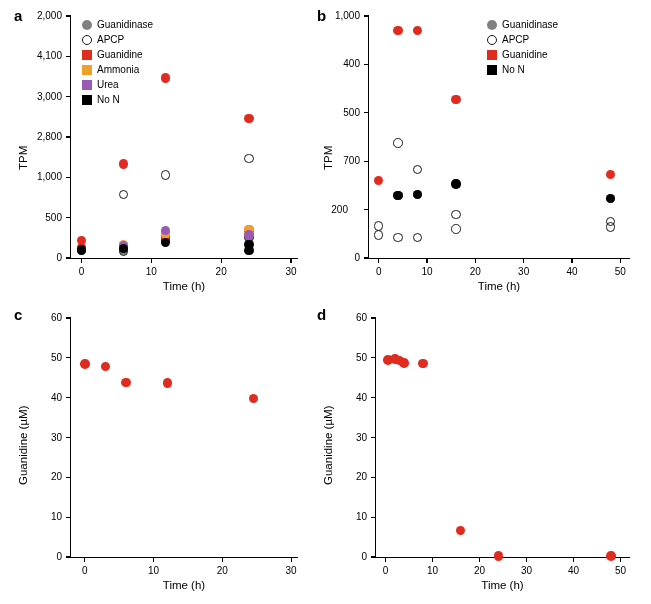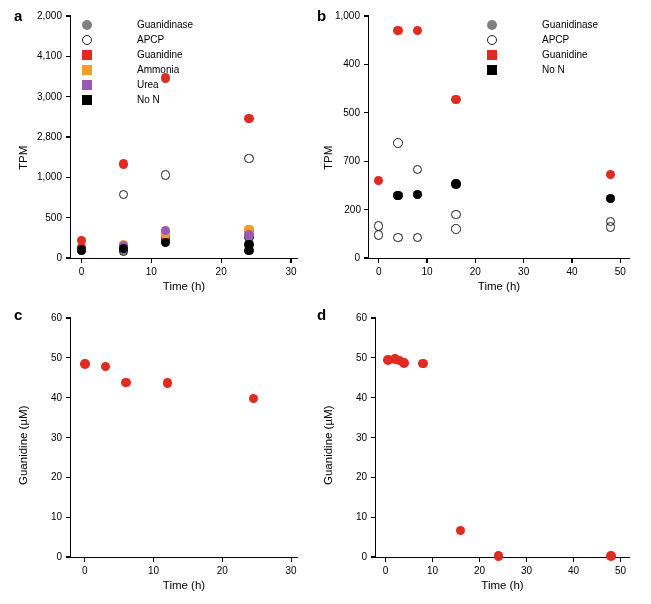--- a/index.html
+++ b/index.html
@@ -77,21 +77,20 @@
   .legend-mark{
     width:10px;height:10px;
     margin-right:5px;
     box-sizing:border-box;
     flex:0 0 auto;
   }
   .legend-label{
     font-size:10px;
     line-height:1;
     white-space:nowrap;
-    margin-left:40px;
   }
 </style>
 </head>
 <body>
 
 <div class="panel">
   <div class="panel-letter" style="left:14px;top:8px;">a</div>
   <div class="axis-title-y" style="left:18px;top:170px;">TPM</div>
   <div class="plot" id="plot-a" style="left:70px;top:16px;width:228px;height:243px;">
       <div class="tick tick-y" style="top: 241.4px;"></div>
@@ -180,21 +179,21 @@
     </div>
 </div>
 
 <div class="panel">
   <div class="panel-letter" style="left:317px;top:8px;">b</div>
   <div class="axis-title-y" style="left:323px;top:170px;">TPM</div>
   <div class="plot" id="plot-b" style="left:368px;top:16px;width:262px;height:243px;">
       <div class="tick tick-y" style="top: 241.4px;"></div>
       <div class="ylab-txt" style="top: 237px; right: 270px;">0</div>
       <div class="tick tick-y" style="top: 193px;"></div>
-      <div class="ylab-txt" style="top: 188.6px; right: 269px;">200</div>
+      <div class="ylab-txt" style="top: 188.6px; right: 282px;">200</div>
       <div class="tick tick-y" style="top: 144.6px;"></div>
       <div class="ylab-txt" style="top: 140.2px; right: 270px;">700</div>
       <div class="tick tick-y" style="top: 96.2px;"></div>
       <div class="ylab-txt" style="top: 91.8px; right: 270px;">500</div>
       <div class="tick tick-y" style="top: 47.8px;"></div>
       <div class="ylab-txt" style="top: 43.4px; right: 270px;">400</div>
       <div class="tick tick-y" style="top: -0.6px;"></div>
       <div class="ylab-txt" style="top: -5px; right: 270px;">1,000</div>
       <div class="tick tick-x" style="left: 9.06667px;"></div>
       <div class="xlab-txt" style="left: -15.3333px; width: 50px; top: 251px;">0</div>

